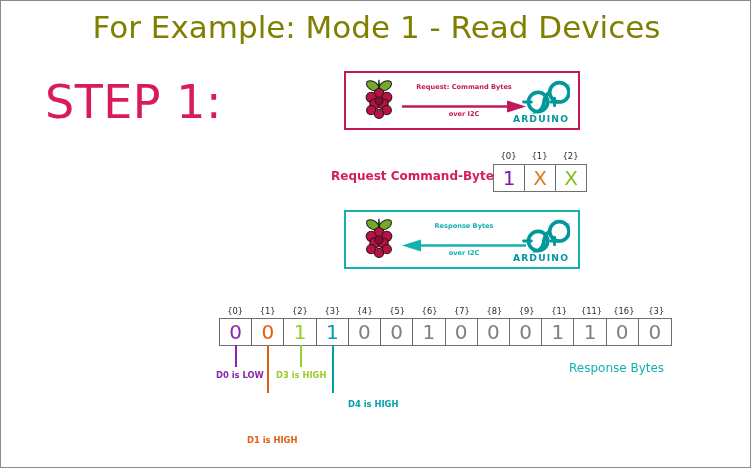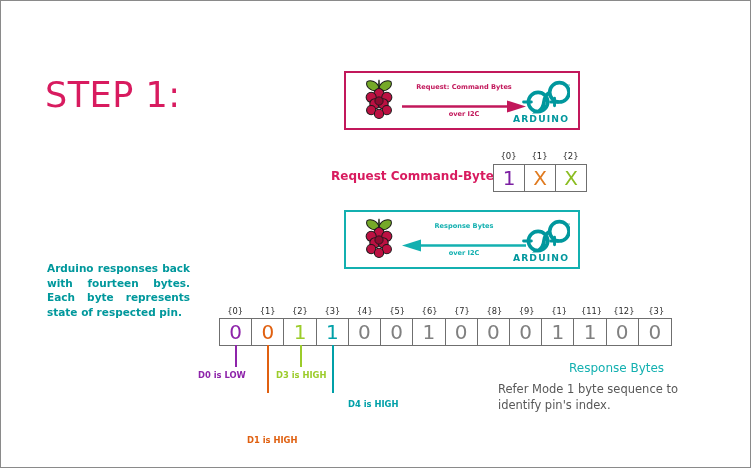--- a/index.html
+++ b/index.html
@@ -32,21 +32,21 @@
     font-weight: 400;
     color: #7f7f00;
     letter-spacing: 0px;
     white-space: nowrap;
   }
 
   
   .step-head {
     position: absolute;
     font-family: "DejaVu Sans", sans-serif;
-    font-size: 35px;
+    font-size: 46px;
     font-weight: 400;
     letter-spacing: 0.5px;
     white-space: nowrap;
   }
   #step1-head { left: 44px; top: 74px; color: #d81b5f; }
   #step2-head { left: 44px; top: 210px; color: #00989c; }
 
   .step-body {
     position: absolute;
     width: 143px;
@@ -228,24 +228,24 @@
     line-height: 16px;
     color: #585858;
     width: 215px;
   }
 </style>
 </head>
 <body>
 
 <div id="slide">
 
+  <div id="title">For Example: Mode 1 - Read Devices</div>
 
   <div id="step1-head" class="step-head">STEP 1:</div>
 
-  <div id="step2-body" class="step-body">Arduino responses back with fourteen bytes. Each byte represents state of respected pin.</div>
 
   <div id="diagram-request" class="diagram-box">
 
     <div class="rpi-logo">
       <svg width="46" height="46" viewBox="0 0 100 100">
         <g>
 
           <path d="M50 20 C44 6 30 4 24 8 C20 18 30 28 44 28 Z" fill="#75a928" stroke="#1a1a1a" stroke-width="2.2"></path>
           <path d="M50 20 C56 6 70 4 76 8 C80 18 70 28 56 28 Z" fill="#75a928" stroke="#1a1a1a" stroke-width="2.2"></path>
           <path d="M50 22 C47 12 50 6 50 4 C50 6 53 12 50 22 Z" fill="#4f7a15" stroke="#1a1a1a" stroke-width="1.6"></path>
@@ -355,21 +355,21 @@
       <span class="idx">{2}</span>
       <span class="idx">{3}</span>
       <span class="idx">{4}</span>
       <span class="idx">{5}</span>
       <span class="idx">{6}</span>
       <span class="idx">{7}</span>
       <span class="idx">{8}</span>
       <span class="idx">{9}</span>
       <span class="idx">{1}</span>
       <span class="idx">{11}</span>
-      <span class="idx">{12}</span>
+      <span class="idx">{16}</span>
       <span class="idx">{3}</span>
     </div>
     <div id="resp-cells">
       <div class="cell" style="color:#8e24aa;">0</div>
       <div class="cell" style="color:#e06010;">0</div>
       <div class="cell" style="color:#9ccc2a;">1</div>
       <div class="cell" style="color:#00a0a8;">1</div>
       <div class="cell">0</div>
       <div class="cell">0</div>
       <div class="cell">1</div>
@@ -377,27 +377,26 @@
       <div class="cell">0</div>
       <div class="cell">0</div>
       <div class="cell">1</div>
       <div class="cell">1</div>
       <div class="cell">0</div>
       <div class="cell">0</div>
     </div>
   </div>
 
   <div class="callout-line" style="left:234px; top:344px; height:22px; background:#8e24aa;"></div>
-  <div class="callout-text" style="left:197px; top:369px; color:#8e24aa;">D0 is LOW</div>
+  <div class="callout-text" style="left:215px; top:369px; color:#8e24aa;">D0 is LOW</div>
 
   <div class="callout-line" style="left:266px; top:344px; height:48px; background:#e06010;"></div>
   <div class="callout-text" style="left:246px; top:398px; color:#e06010;margin-top:36px;">D1 is HIGH</div>
 
   <div class="callout-line" style="left:299px; top:344px; height:22px; background:#9ccc2a;"></div>
   <div class="callout-text" style="left:275px; top:369px; color:#9ccc2a;">D3 is HIGH</div>
 
   <div class="callout-line" style="left:331px; top:344px; height:48px; background:#00a0a8;"></div>
   <div class="callout-text" style="left:307px; top:398px; color:#00a0a8;margin-left:40px;">D4 is HIGH</div>
 
   <div id="resp-caption">Response Bytes</div>
-  <div id="resp-note">Refer Mode 1 byte sequence to identify pin's index.</div>
 
 </div>
 
 </body></html>

